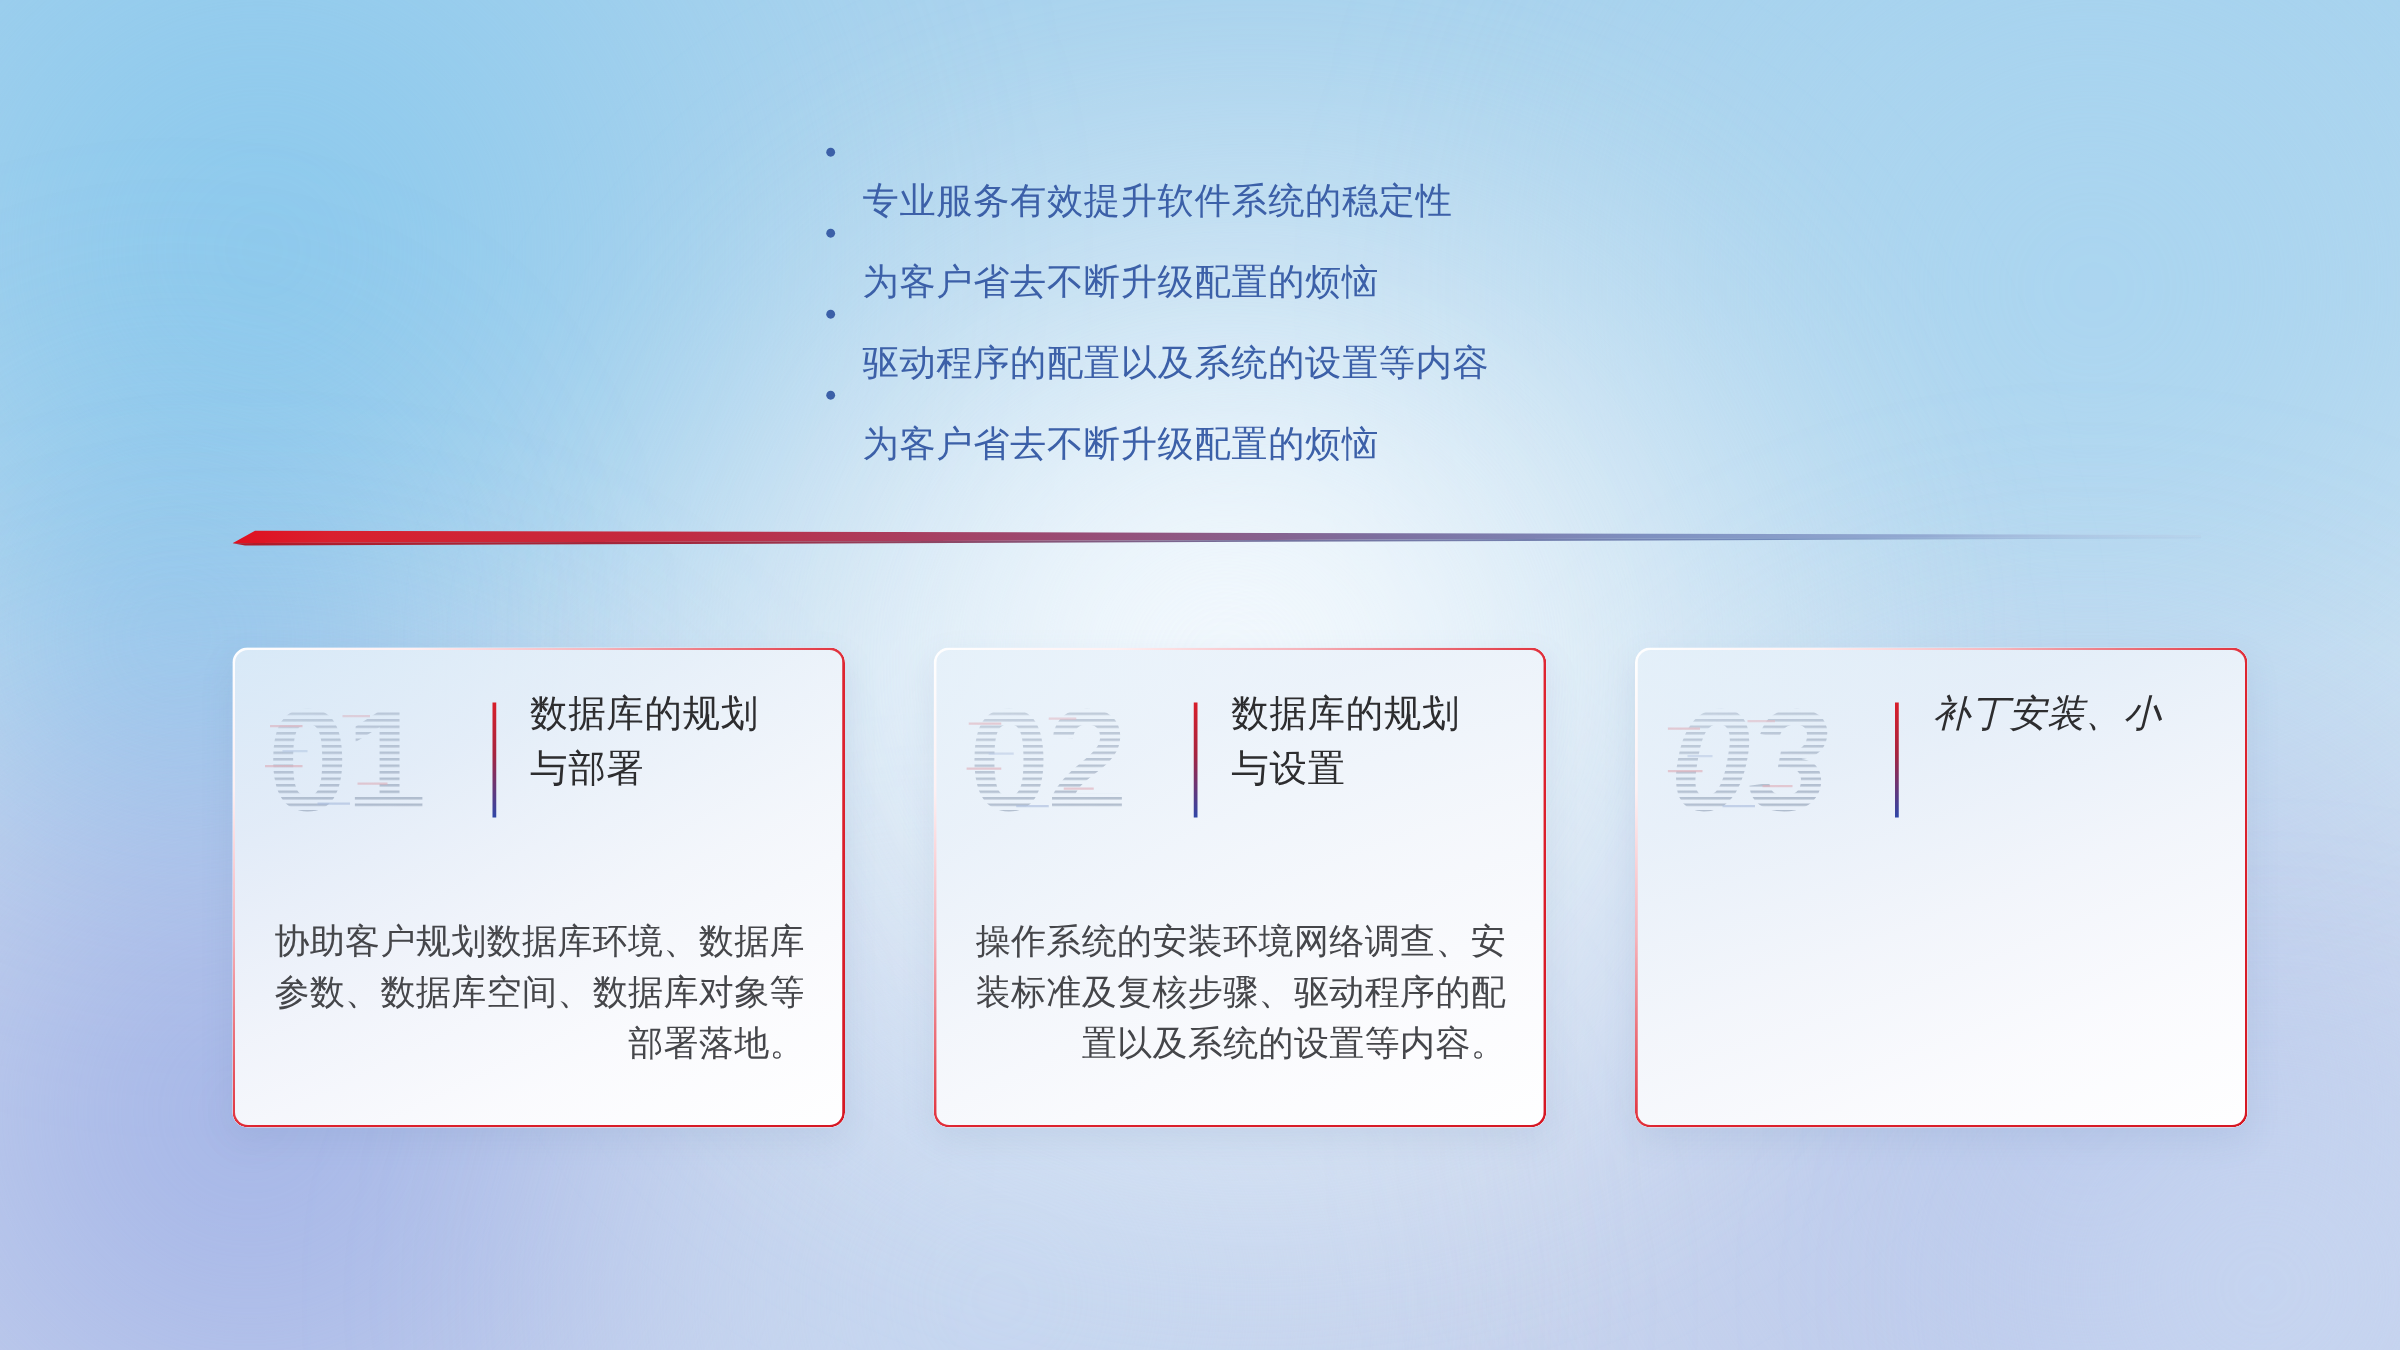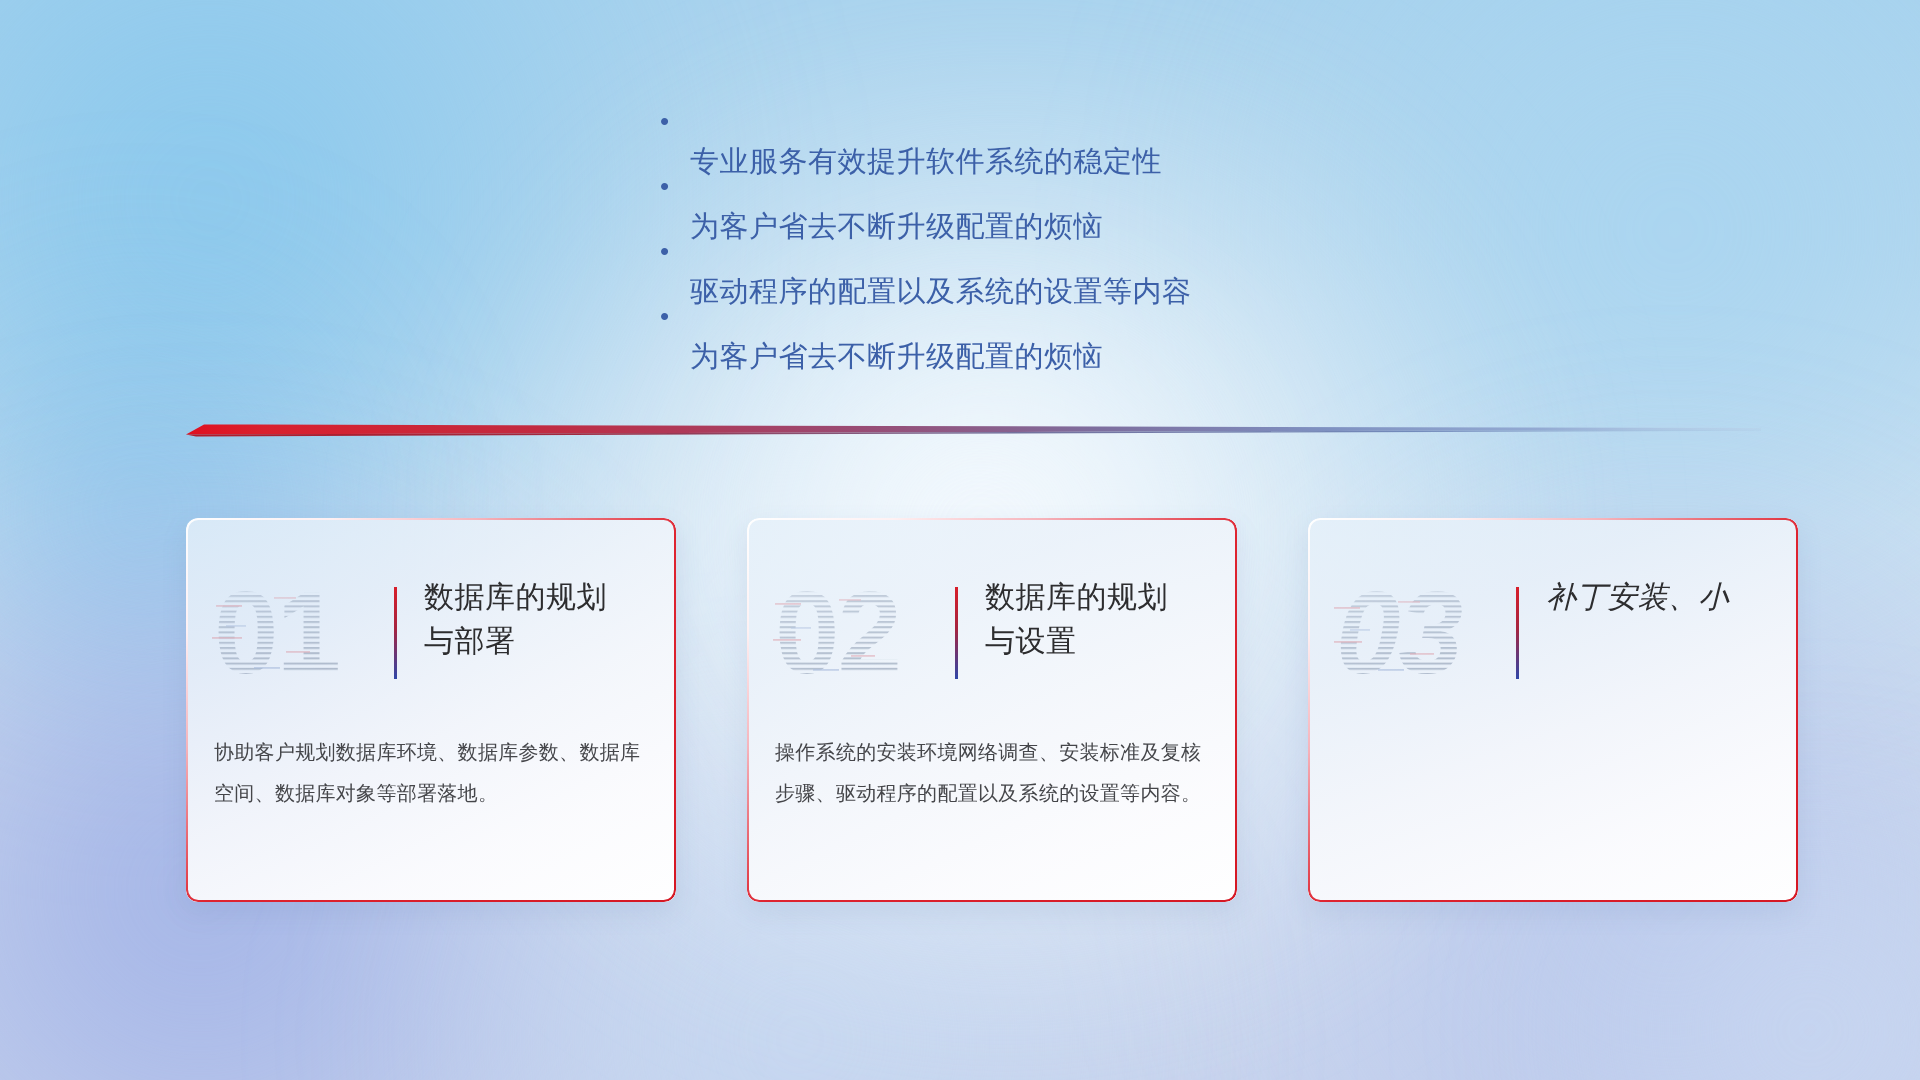--- a/index.html
+++ b/index.html
@@ -92,43 +92,44 @@
     -webkit-mask:linear-gradient(#000 0 0) content-box,linear-gradient(#000 0 0);
     -webkit-mask-composite:xor;
     mask:linear-gradient(#000 0 0) content-box,linear-gradient(#000 0 0);
     mask-composite:exclude;
   }
   .card.c1{ left:0; }
   .card.c2{ left:561px; }
   .card.c3{ left:1122px;font-style:italic; }
 
   .card-head{
-    position:absolute; left:0; top:51px; width:100%; height:128px;
+    position:absolute; left:0; top:26px; width:100%; height:128px;
     display:flex; align-items:center;
   }
   .ghost-num{
     position:absolute; left:26px; top:0;
     width:150px; height:128px;
   }
   .vbar{
     position:absolute; left:208px; top:18px;
     width:3px; height:92px;
     background:linear-gradient(180deg,#d81e2a 0%,#a6243f 45%,#2f46a8 100%);
   }
   .card-title{
     position:absolute; left:238px; top:6px; width:238px;
     font-size:30px; line-height:44px;
     color:#2d2d2f;
     letter-spacing:.5px;
   }
   .card-body{
     position:absolute; left:28px; top:214px; width:430px;
-    font-size:20px; line-height:41px;
+    font-size:28px; line-height:41px;
     color:#45464a;
     letter-spacing:.3px;
+    text-align:right;
   }
 </style>
 </head>
 <body>
 
 <div id="bg">
   <div class="bg-base"></div>
   <div class="blob b1"></div>
   <div class="blob b8"></div>
   <div class="blob b2"></div>

